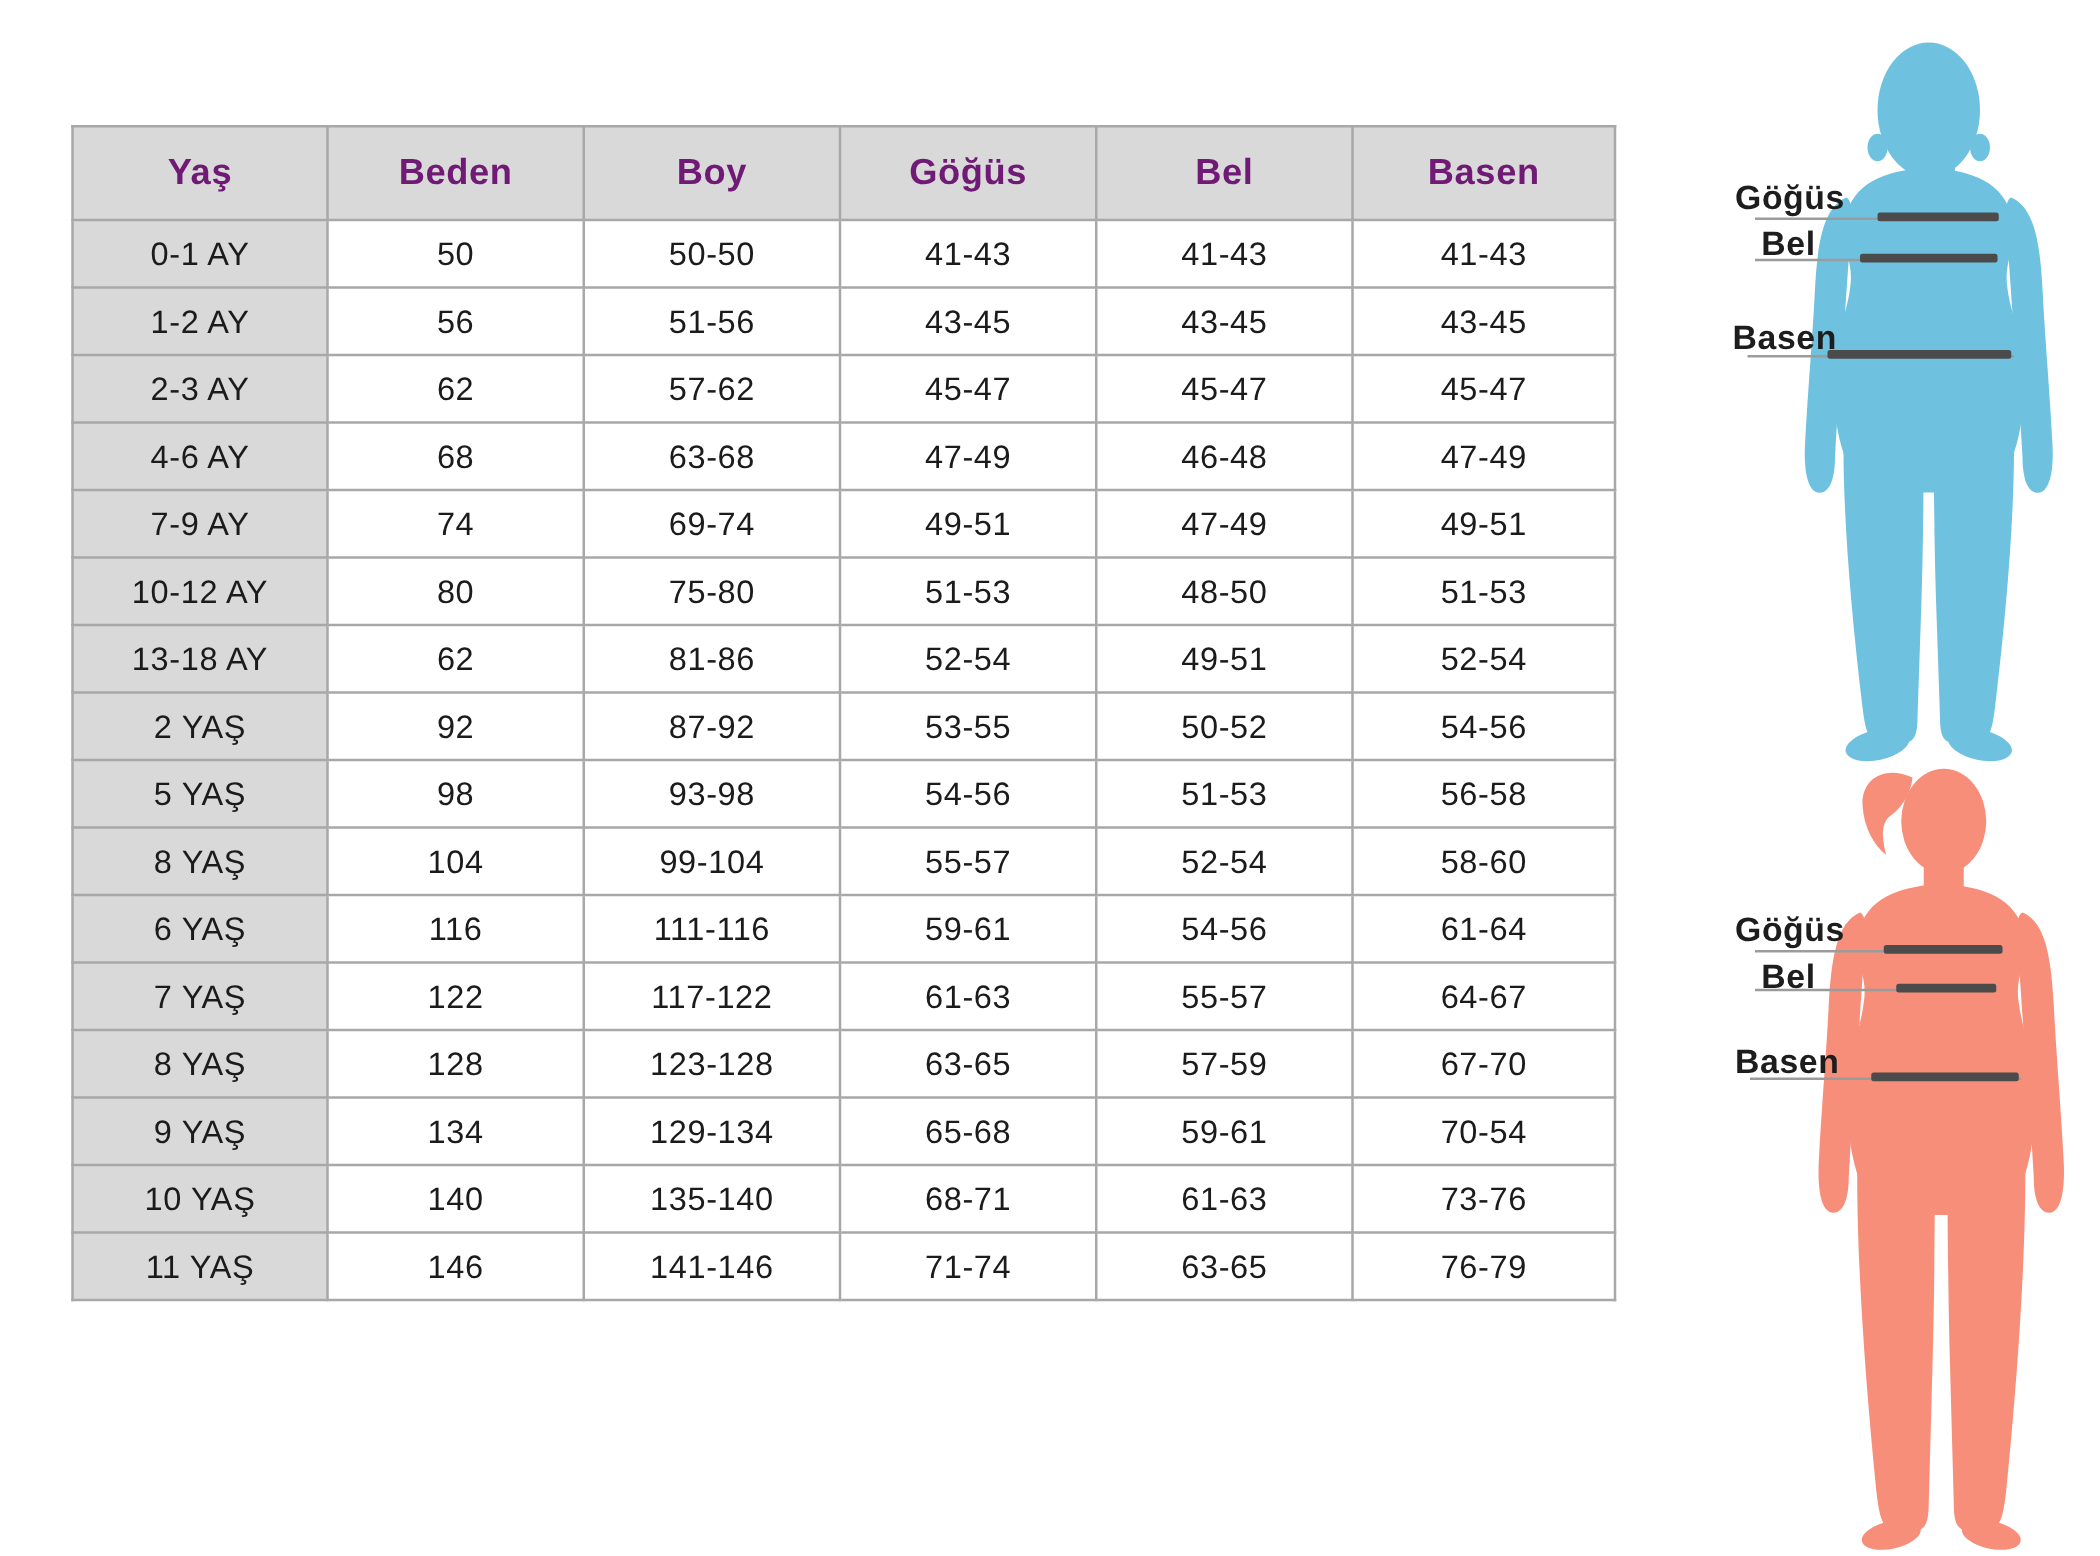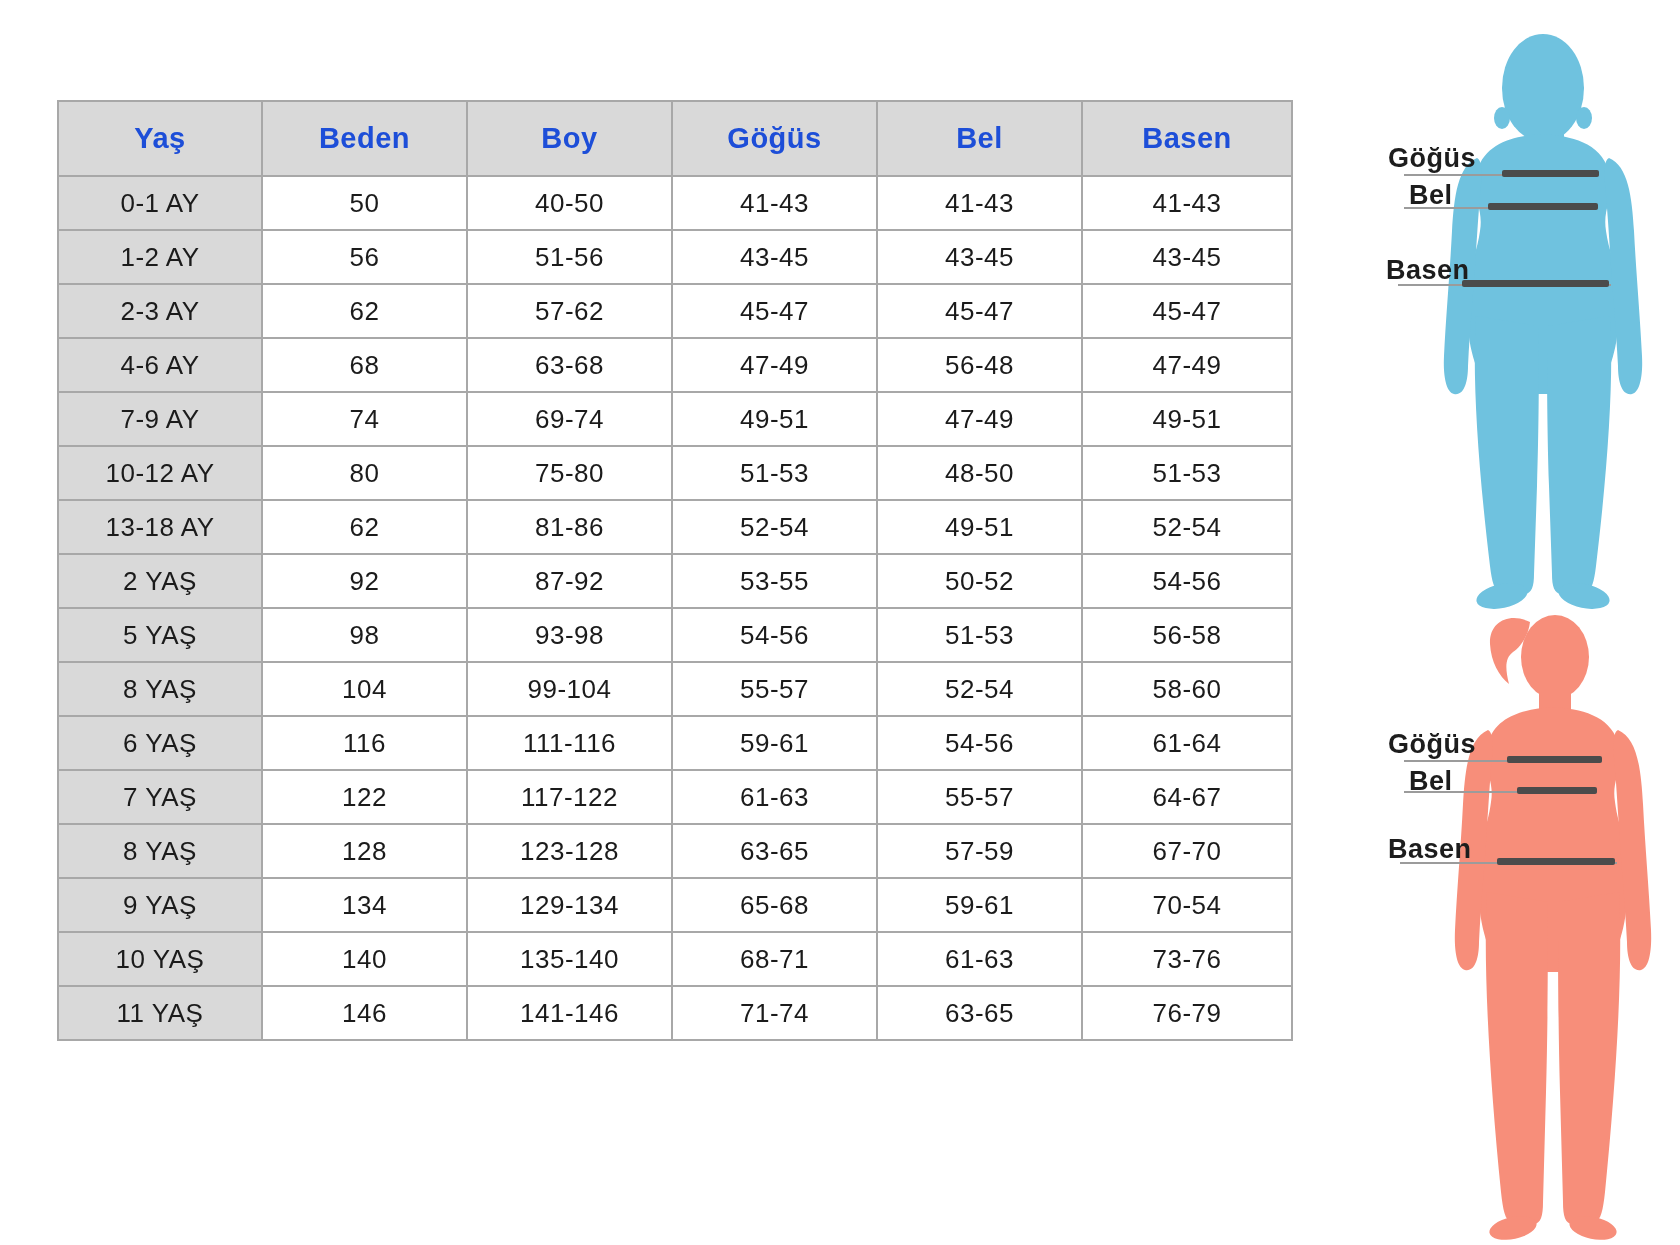--- a/index.html
+++ b/index.html
@@ -10,21 +10,21 @@
   
   table.size-table{
     position:absolute;left:57px;top:100px;
     border-collapse:collapse;table-layout:fixed;
   }
   table.size-table col.c-yas{width:204px;}
   table.size-table col.c-std{width:205px;}
   table.size-table col.c-basen{width:210px;}
   table.size-table th{
     border:2px solid #a8a8a8;background:#d9d9d9;
-    height:71px;font-size:29px;font-weight:700;color:#1d4ed8;
+    height:71px;font-size:29px;font-weight:700;color:#701a75;
     text-align:center;letter-spacing:0.5px;
   }
   table.size-table td{
     border:2px solid #a8a8a8;background:#ffffff;
     height:50px;font-size:26px;color:#1b1b1b;text-align:center;
     letter-spacing:0.5px;
   }
   table.size-table td.yas{background:#d9d9d9;margin-left:12px;}
   
   .figure-svg{position:absolute;}
@@ -57,21 +57,21 @@
       <th>Boy</th>
       <th>Göğüs</th>
       <th>Bel</th>
       <th>Basen</th>
     </tr>
   </thead>
   <tbody>
       <tr>
         <td class="yas">0-1 AY</td>
         <td>50</td>
-        <td>40-50</td>
+        <td>50-50</td>
         <td>41-43</td>
         <td>41-43</td>
         <td>41-43</td>
       </tr>
       <tr>
         <td class="yas">1-2 AY</td>
         <td>56</td>
         <td>51-56</td>
         <td>43-45</td>
         <td>43-45</td>
@@ -83,21 +83,21 @@
         <td>57-62</td>
         <td>45-47</td>
         <td>45-47</td>
         <td>45-47</td>
       </tr>
       <tr>
         <td class="yas">4-6 AY</td>
         <td>68</td>
         <td>63-68</td>
         <td>47-49</td>
-        <td>56-48</td>
+        <td>46-48</td>
         <td>47-49</td>
       </tr>
       <tr>
         <td class="yas">7-9 AY</td>
         <td>74</td>
         <td>69-74</td>
         <td>49-51</td>
         <td>47-49</td>
         <td>49-51</td>
       </tr>

